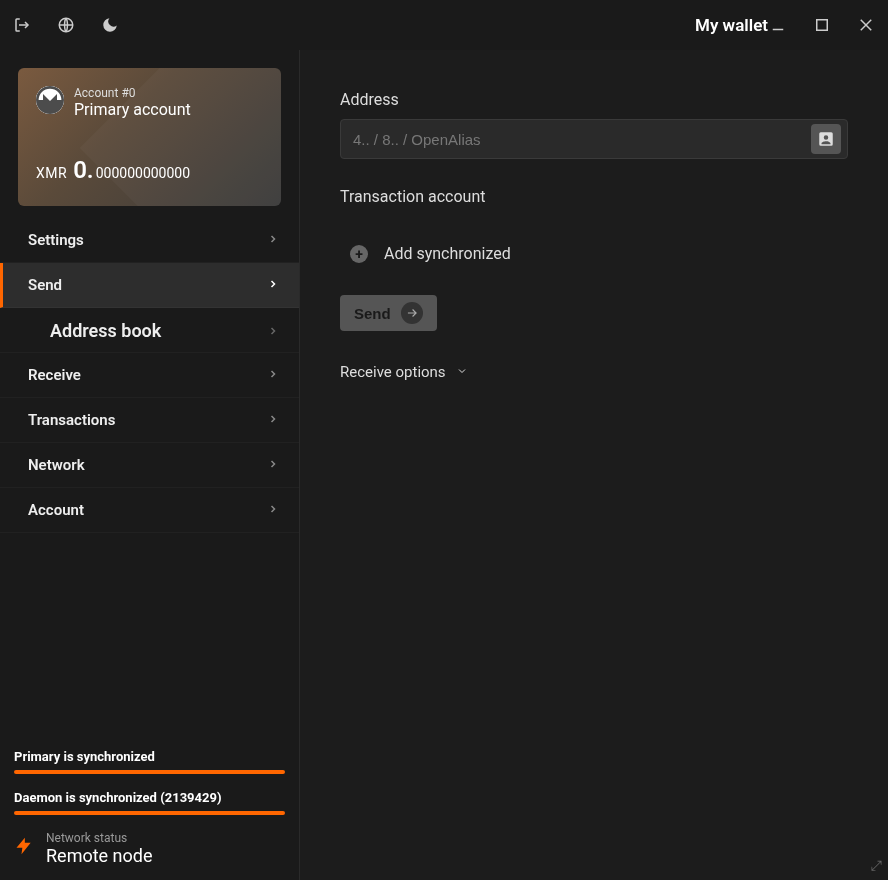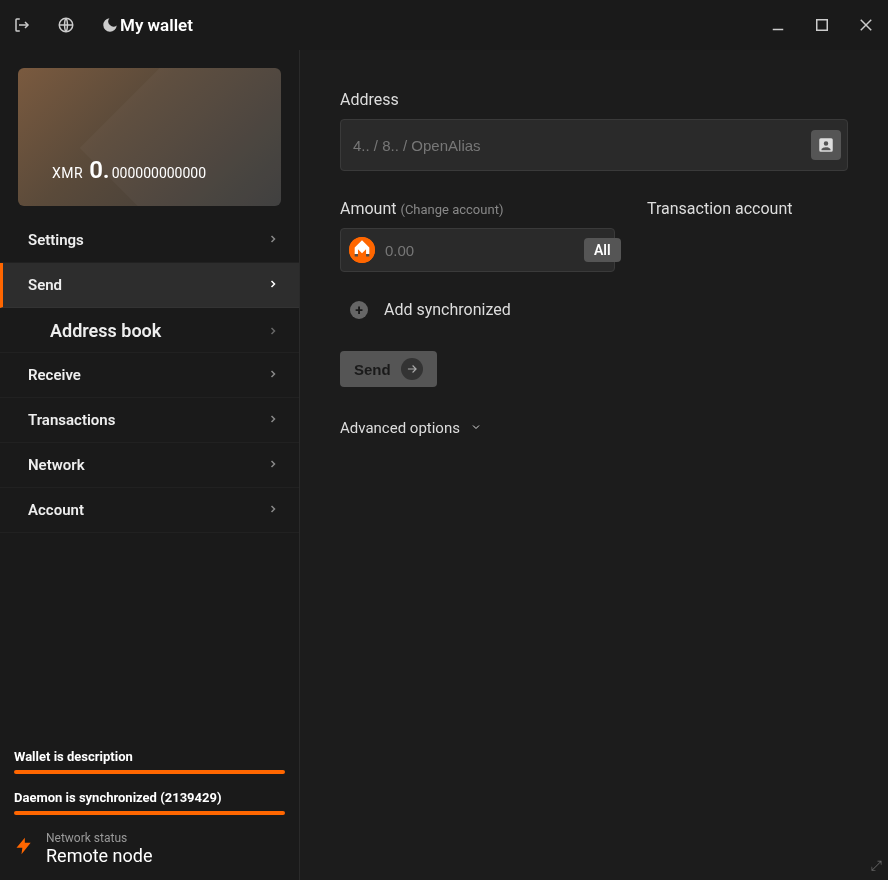--- a/index.html
+++ b/index.html
@@ -14,21 +14,21 @@
   }
   
   .titlebar {
     height: 50px;
     display: flex;
     align-items: center;
     padding: 0 12px;
     background: #1a1a1a;
   }
   .titlebar .left-icons { display: flex; gap: 24px; align-items: center; }
-  .titlebar .title { flex: 1; text-align: left; font-size: 17px; font-weight: 600; color: #fff; }
+  .titlebar .title { flex: 1; text-align: right; font-size: 17px; font-weight: 600; color: #fff; }
   .titlebar .win-controls { display: flex; gap: 24px; align-items: center; }
   .tb-icon { width: 20px; height: 20px; display: flex; align-items: center; justify-content: center; cursor: pointer; color: #ccc; }
   .tb-icon svg { width: 18px; height: 18px; }
 
   
   .main { display: flex; height: 830px; }
 
   
   .sidebar {
     width: 300px;
@@ -57,21 +57,21 @@
   .account-card-top { display: flex; align-items: flex-start; gap: 10px; }
   .monero-logo {
     width: 28px; height: 28px; border-radius: 50%;
     background: #fff;
     display: flex; align-items: center; justify-content: center;
     flex-shrink: 0;
   }
   .monero-logo svg { width: 28px; height: 28px; }
   .account-meta .acct-id { font-size: 12px; color: #ddd; }
   .account-meta .acct-name { font-size: 16px; color: #fff; font-weight: 400; }
-  .balance-row { position: absolute; bottom: 22px; left: 34px; display: flex; align-items: baseline; gap: 6px; }
+  .balance-row { position: absolute; bottom: 22px; left: 18px; display: flex; align-items: baseline; gap: 6px; }
   .balance-row .cur { font-size: 14px; color: #fff; letter-spacing: 0.5px; }
   .balance-row .whole { font-size: 24px; font-weight: 600; color: #fff; }
   .balance-row .frac { font-size: 14px; color: #fff; }
 
   .nav { flex: 1; }
   .nav-item {
     height: 45px;
     display: flex;
     align-items: center;
     padding: 0 20px 0 28px;
@@ -118,21 +118,21 @@
     background: #1c1c1c;
     position: relative;
   }
   .field-group { margin-bottom: 28px; }
   .field-label { font-size: 16px; color: #ddd; margin-bottom: 10px; }
   .field-label .sub { font-size: 13px; color: #888; }
   .input-wrap {
     background: #2a2a2a;
     border: 1px solid #3a3a3a;
     border-radius: 4px;
-    height: 52px;
+    height: 40px;
     display: flex;
     align-items: center;
     padding: 0 6px 0 12px;
   }
   .input-wrap input {
     flex: 1; background: transparent; border: none; outline: none;
     color: #eee; font-size: 15px;
   }
   .input-wrap input::placeholder { color: #777; }
   .addr-book-btn {
@@ -253,20 +253,33 @@
           <line x1="19" y1="5" x2="5" y2="19"></line>
         </svg>
     </div>
   </div>
 </div>
 
 <div class="main">
 
   <div class="sidebar">
     <div class="account-card">
+      <div class="account-card-top">
+        <div class="monero-logo">
+          <svg viewBox="0 0 32 32">
+              <circle cx="16" cy="16" r="16" fill="#fff"></circle>
+              <path d="M16 0a16 16 0 100 32 16 16 0 000-32zm0 3a13 13 0 0113 13h-5V9l-8 8-8-8v7H3A13 13 0 0116 3z" fill="#4c4c4c"></path>
+              <path d="M8 16v6h5v-3l3 3 3-3v3h5v-6h3a13 13 0 01-26 0h3z" fill="#4c4c4c" opacity="0"></path>
+            </svg>
+        </div>
+        <div class="account-meta">
+          <div class="acct-id">Account #0</div>
+          <div class="acct-name">Primary account</div>
+        </div>
+      </div>
       <div class="balance-row">
         <span class="cur">XMR</span>
         <span class="whole">0.</span>
         <span class="frac" style="margin-left:-4px">000000000000</span>
       </div>
     </div>
 
     <div class="nav">
       <div class="nav-item">
         <span>Settings</span>
@@ -306,21 +319,21 @@
       </div>
       <div class="nav-item">
         <span>Account</span>
         <span class="chev"><svg viewBox="0 0 24 24" fill="none" stroke="currentColor" stroke-width="3">
               <path d="M9 6l6 6-6 6"></path>
             </svg></span>
       </div>
     </div>
 
     <div class="sidebar-bottom">
-      <div class="sync-label">Wallet is description</div>
+      <div class="sync-label">Primary is synchronized</div>
       <div class="progress-bar">
           <div class="progress-fill"></div>
         </div>
       <div class="sync-label">Daemon is synchronized (2139429)</div>
       <div class="progress-bar">
           <div class="progress-fill"></div>
         </div>
       <div class="net-status">
         <div class="bolt">
           <svg width="20" height="28" viewBox="0 0 24 24" fill="#ff6600">
@@ -342,58 +355,41 @@
         <input type="text" placeholder="4.. / 8.. / OpenAlias" style="">
         <div class="addr-book-btn">
           <svg viewBox="0 0 24 24">
               <path d="M19 3H5a2 2 0 00-2 2v14a2 2 0 002 2h14a2 2 0 002-2V5a2 2 0 00-2-2zm-7 4a3 3 0 110 6 3 3 0 010-6zm6 12H6v-1c0-2 4-3.1 6-3.1s6 1.1 6 3.1v1z"></path>
             </svg>
         </div>
       </div>
     </div>
 
     <div class="row2 field-group">
-      <div class="col-amount">
-        <div class="field-label">
-          <span>Amount</span>
-          <span class="sub">(Change account)</span>
-        </div>
-        <div class="amount-wrap">
-          <div class="amount-logo">
-            <svg viewBox="0 0 32 32">
-                <circle cx="16" cy="16" r="16" fill="#ff6600"></circle>
-                <path d="M16 4L7 13v8h4v-6l5 5 5-5v6h4v-8L16 4z" fill="#fff"></path>
-                <path d="M7 21h4v3H7zm14 0h4v3h-4z" fill="#4c4c4c"></path>
-              </svg>
-          </div>
-          <input type="text" placeholder="0.00" style="">
-          <div class="all-btn">All</div>
-        </div>
-      </div>
       <div class="col-priority">
         <div class="field-label">Transaction account</div>
       </div>
     </div>
 
     <div class="add-desc">
       <div class="plus-circle">+</div>
       <span class="add-desc-text">Add synchronized</span>
     </div>
 
     <button class="send-btn">
       <span class="lbl">Send</span>
       <span class="arrow-circle">
         <svg viewBox="0 0 24 24" stroke-width="2">
             <path d="M5 12h14M13 6l6 6-6 6"></path>
           </svg>
       </span>
     </button>
 
     <div class="adv-options">
-      <span>Advanced options</span>
+      <span>Receive options</span>
       <span class="chev"><svg viewBox="0 0 24 24" fill="none" stroke="currentColor" stroke-width="2">
             <path d="M6 9l6 6 6-6"></path>
           </svg></span>
     </div>
 
     <div class="resize-grip">⤡</div>
   </div>
 </div>
 
 </body></html>

